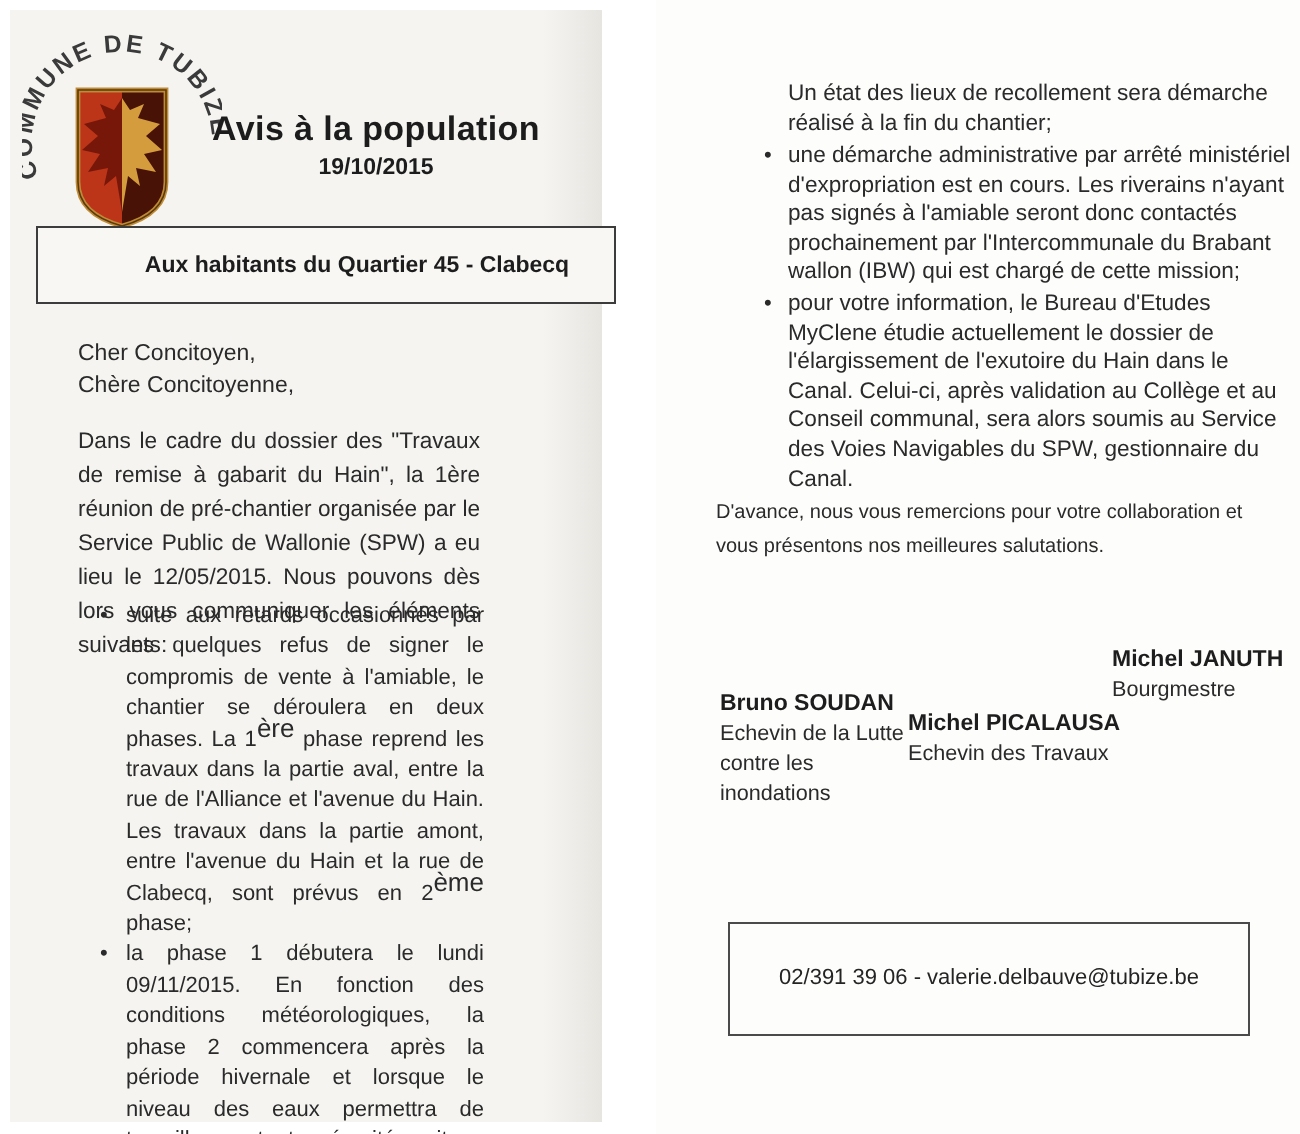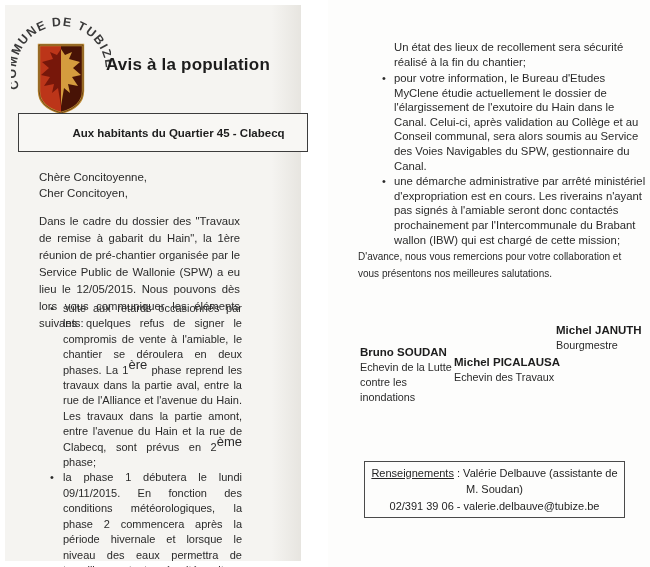--- a/index.html
+++ b/index.html
@@ -98,68 +98,66 @@
           <path clip-path="url(#clipL)" fill="#77170a" d="M50,42 L46,48 L39,45 L42,52 L31,55 L38,61 L30,68 L39,70 L33,79 L43,77 L41,86 L47,81 L50,99 L53,81 L59,86 L57,77 L67,79 L61,70 L70,68 L62,61 L69,55 L58,52 L61,45 L54,48 Z"></path>
           <path clip-path="url(#clipR)" fill="#d59c3e" d="M50,42 L46,48 L39,45 L42,52 L31,55 L38,61 L30,68 L39,70 L33,79 L43,77 L41,86 L47,81 L50,99 L53,81 L59,86 L57,77 L67,79 L61,70 L70,68 L62,61 L69,55 L58,52 L61,45 L54,48 Z"></path>
         </g>
         <path d="M28,38 H72 V84 Q72,100 50,106 Q28,100 28,84 Z" fill="none" stroke="#c08b35" stroke-width="2.4"></path>
         <path d="M28,38 H72 V84 Q72,100 50,106 Q28,100 28,84 Z" fill="none" stroke="#5a3a10" stroke-width="0.8"></path>
       </g>
     </svg>
 
     <div class="title-block">
       <div class="doc-title">Avis à la population</div>
+      <div class="doc-date">19/10/2015</div>
     </div>
 
     <div class="recipient-box" style="left:13px;top:108px;padding-left:31px;">
       <span>Aux habitants du Quartier 45 - Clabecq</span>
     </div>
 
     <div class="greeting" style="left:34px;top:164px;">
+      <div>Cher Concitoyen,</div>
       <div>Chère Concitoyenne,</div>
-      <div>Cher Concitoyen,</div>
     </div>
 
     <div class="intro" style="left:34px;top:208px;">Dans le cadre du dossier des "Travaux de remise à gabarit du Hain", la 1ère réunion de pré-chantier organisée par le Service Public de Wallonie (SPW) a eu lieu le 12/05/2015. Nous pouvons dès lors vous communiquer les éléments suivants:</div>
 
     <ul class="bullets-left" style="left:45px;top:296px;">
       <li>
         <span>suite aux retards occasionnés par les quelques refus de signer le compromis de vente à l'amiable, le chantier se déroulera en deux phases. La 1</span><sup class="sp">ère</sup><span> phase reprend les travaux dans la partie aval, entre la rue de l'Alliance et l'avenue du Hain. Les travaux dans la partie amont, entre l'avenue du Hain et la rue de Clabecq, sont prévus en 2</span><sup class="sp">ème</sup><span> phase;</span>
       </li>
       <li>la phase 1 débutera le lundi 09/11/2015. En fonction des conditions météorologiques, la phase 2 commencera après la période hivernale et lorsque le niveau des eaux permettra de travailler en toute sécurité, soit au printemps 2016;</li>
 
     </ul>
   </div>
 
   <div class="page-right"></div>
 
-  <div class="continuation">Un état des lieux de recollement sera sécurité réalisé à la fin du chantier;</div>
+  <div class="continuation">Un état des lieux de recollement sera démarche réalisé à la fin du chantier;</div>
 
   <ul class="bullets-right">
+    <li>une démarche administrative par arrêté ministériel d'expropriation est en cours. Les riverains n'ayant pas signés à l'amiable seront donc contactés prochainement par l'Intercommunale du Brabant wallon (IBW) qui est chargé de cette mission;</li>
     <li>pour votre information, le Bureau d'Etudes MyClene étudie actuellement le dossier de l'élargissement de l'exutoire du Hain dans le Canal. Celui-ci, après validation au Collège et au Conseil communal, sera alors soumis au Service des Voies Navigables du SPW, gestionnaire du Canal.</li>
-    <li>une démarche administrative par arrêté ministériel d'expropriation est en cours. Les riverains n'ayant pas signés à l'amiable seront donc contactés prochainement par l'Intercommunale du Brabant wallon (IBW) qui est chargé de cette mission;</li>
   </ul>
 
   <div class="closing">D'avance, nous vous remercions pour votre collaboration et vous présentons nos meilleures salutations.</div>
 
   <div class="signatures">
     <div class="sig sig-1">
       <div class="sig-name">Bruno SOUDAN</div>
       <div class="sig-role">Echevin de la Lutte contre les inondations</div>
     </div>
     <div class="sig sig-2">
       <div class="sig-name">Michel PICALAUSA</div>
       <div class="sig-role">Echevin des Travaux</div>
     </div>
     <div class="sig sig-3">
       <div class="sig-name">Michel JANUTH</div>
       <div class="sig-role">Bourgmestre</div>
     </div>
   </div>
 
   <div class="info-box">
-    <div>
-      <span class="info-label">Renseignements</span><span> : Valérie Delbauve (assistante de M. Soudan)</span>
-    </div>
     <div>02/391 39 06 - valerie.delbauve@tubize.be</div>
   </div>
 
 </div>
 
 </body></html>

